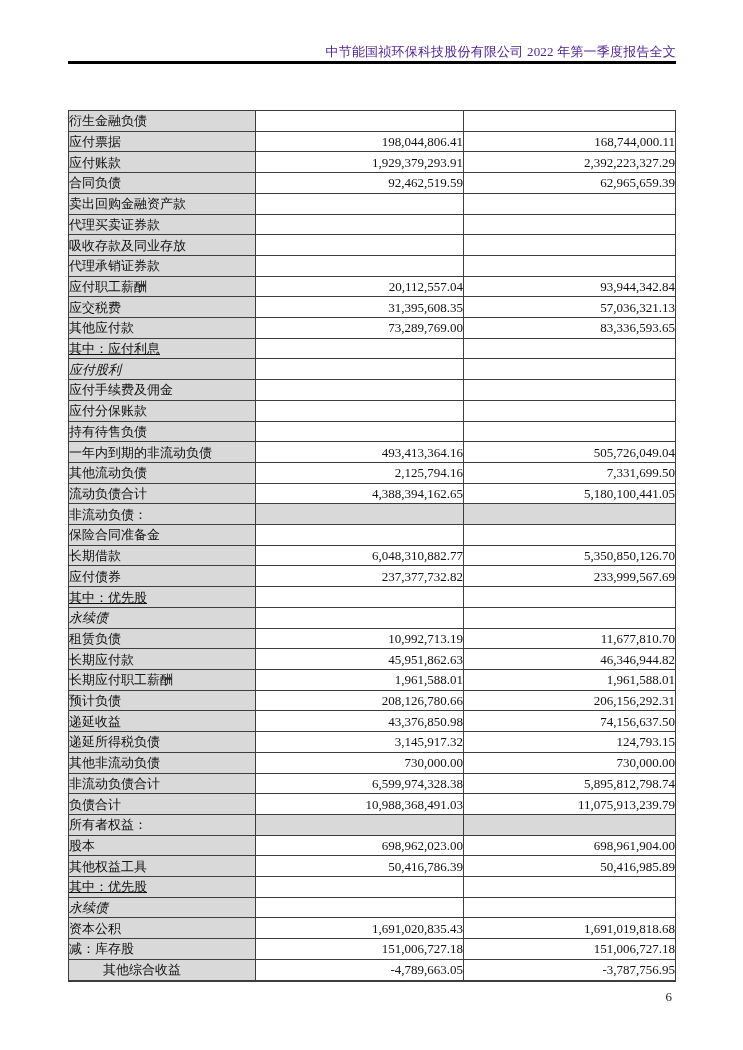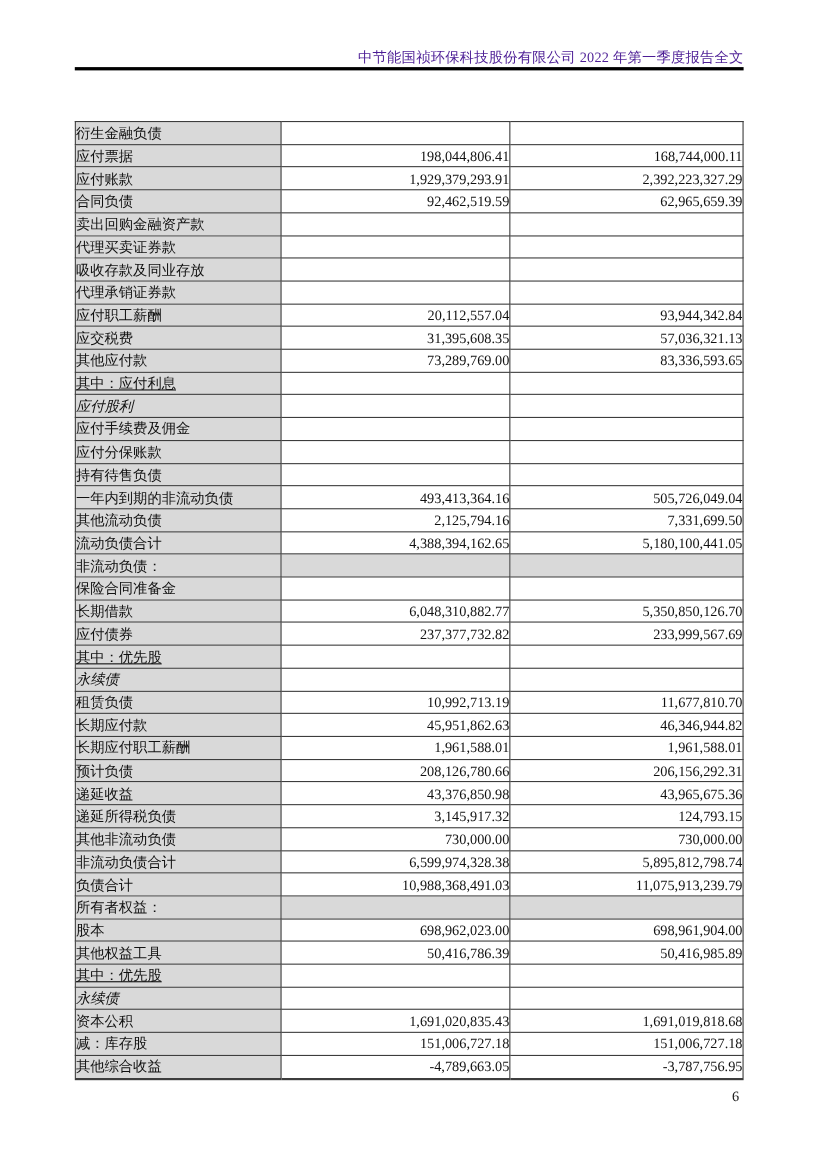--- a/index.html
+++ b/index.html
@@ -65,21 +65,21 @@
     text-align: right;
     padding-right: 3px;
   }
   td.val-cell.shade {
     background: #d9d9d9;
   }
   .indent-0 { padding-left: 3px; }
   .indent-1 { padding-left: 26px; }
   .indent-2 { padding-left: 38px; text-decoration: underline; }
   .indent-3 { padding-left: 72px; font-style: italic; }
-  table.sheet tr:last-child td { border-bottom-width: 2px; }
+  table.sheet tr:last-child td { border-bottom-width: 2px; padding-left: 34px; }
   .page-number {
     position: absolute;
     top: 989px;
     left: 640px;
     width: 32px;
     text-align: right;
     font-size: 13px;
     color: #1a1a1a;
   }
 </style>
@@ -242,21 +242,21 @@
           <td class="val-cell">1,961,588.01</td>
         </tr>
         <tr>
           <td class="label-cell indent-1">预计负债</td>
           <td class="val-cell">208,126,780.66</td>
           <td class="val-cell">206,156,292.31</td>
         </tr>
         <tr>
           <td class="label-cell indent-1">递延收益</td>
           <td class="val-cell">43,376,850.98</td>
-          <td class="val-cell">43,965,675.36</td>
+          <td class="val-cell">74,156,637.50</td>
         </tr>
         <tr>
           <td class="label-cell indent-1">递延所得税负债</td>
           <td class="val-cell">3,145,917.32</td>
           <td class="val-cell">124,793.15</td>
         </tr>
         <tr>
           <td class="label-cell indent-1">其他非流动负债</td>
           <td class="val-cell">730,000.00</td>
           <td class="val-cell">730,000.00</td>

